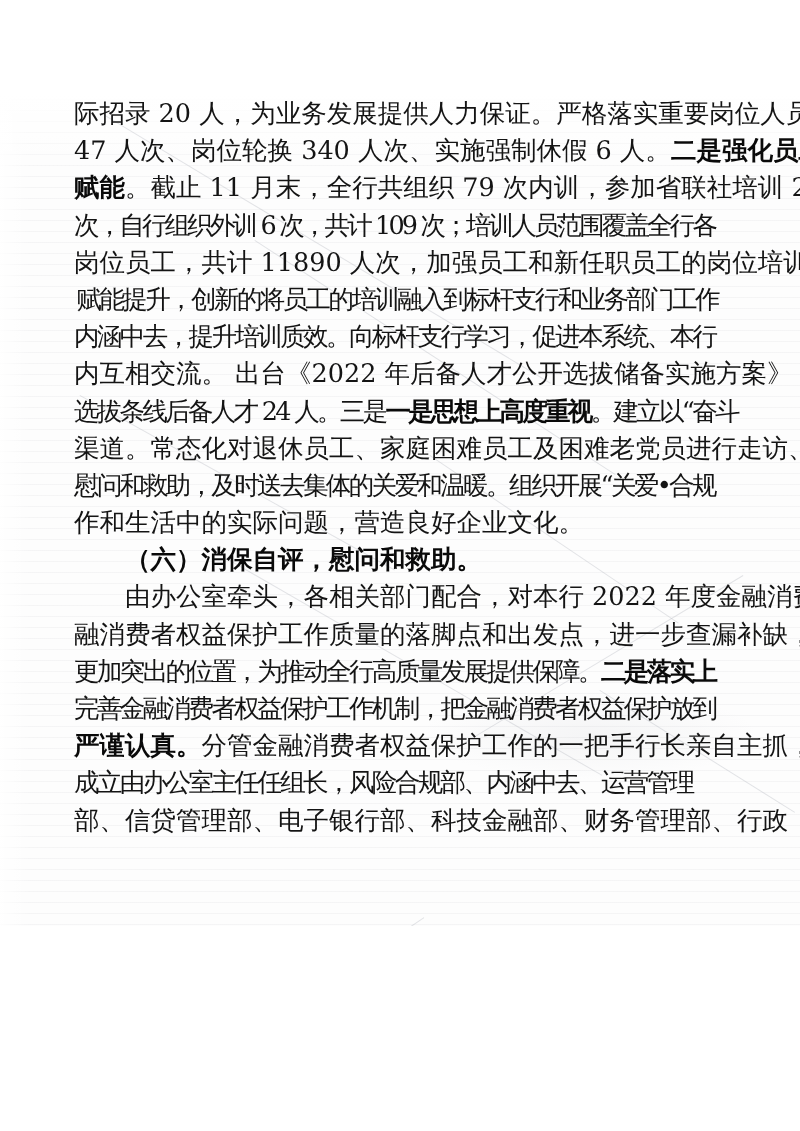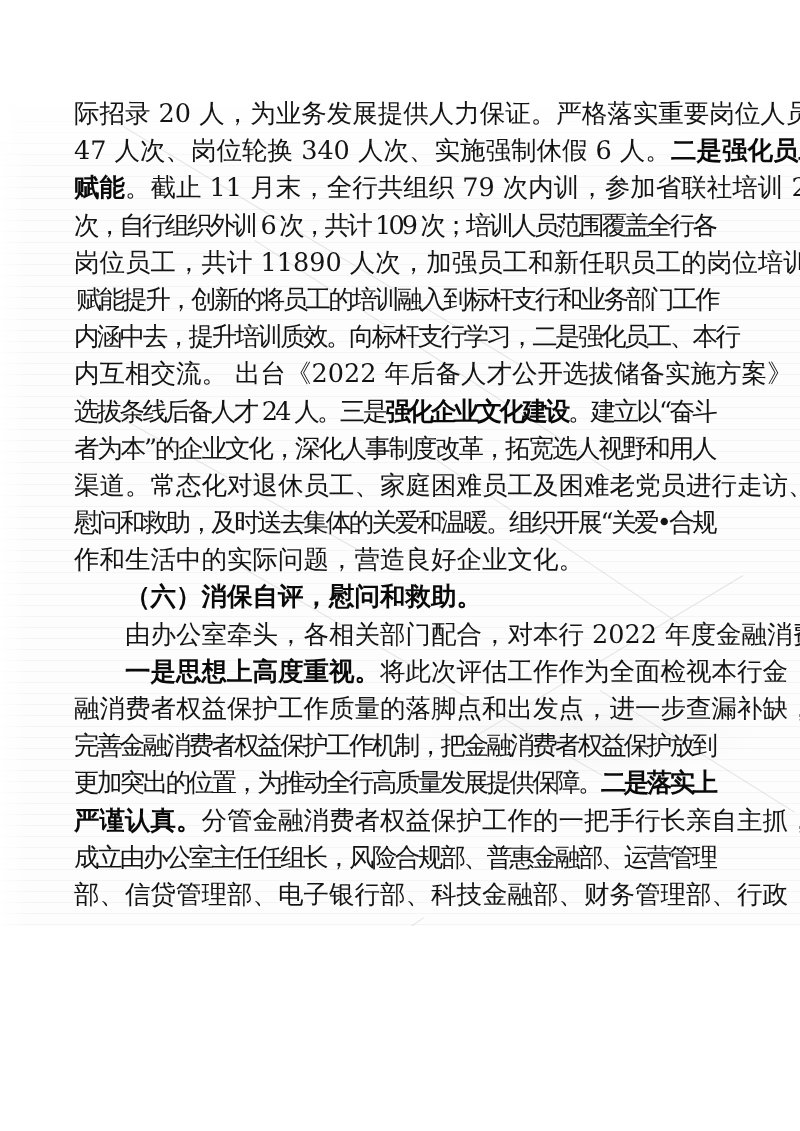--- a/index.html
+++ b/index.html
@@ -118,33 +118,31 @@
   <div class="blotch" style="left:90px; top:1045px; width:300px; height:70px; background: radial-gradient(ellipse at center, rgba(170,172,180,0.16) 0%, rgba(255,255,255,0) 70%);"></div>
   <div class="blotch" style="left:420px; top:690px; width:340px; height:90px; background: radial-gradient(ellipse at center, rgba(170,172,180,0.10) 0%, rgba(255,255,255,0) 70%);"></div>
 
   <div class="doc-body">
       <div class="line"><span class="">际招录 20 人，为业务发展提供人力保证。</span><span class="">严格落实重要岗位人员</span></div>
       <div class="line"><span class="">47 人次、岗位轮换 340 人次、实施强制休假 6 人。</span><span class="b">二是强化员工</span></div>
       <div class="line"><span class="b">赋能</span><span class="">。截止 11 月末，全行共组织 79 次内训，参加省联社培训 24</span></div>
       <div class="line" style="letter-spacing: -2.84px;"><span class="">次，自行组织外训 6 次，共计 109 次；培训人员范围覆盖全行各</span></div>
       <div class="line"><span class="">岗位员工，共计 11890 人次，加强员工和新任职员工的岗位培训、</span></div>
       <div class="line" style="letter-spacing: -2.59px; text-align: right;"><span class="">赋能提升，创新的将员工的培训融入到标杆支行和业务部门工作</span></div>
-      <div class="line" style="letter-spacing: -2.59px;"><span class="">内涵中去，提升培训质效。向标杆支行学习，二是强化员工、本行</span></div>
+      <div class="line" style="letter-spacing: -2.59px;"><span class="">内涵中去，提升培训质效。向标杆支行学习，促进本系统、本行</span></div>
       <div class="line"><span class="">内互相交流。 出台《2022 年后备人才公开选拔储备实施方案》，</span></div>
-      <div class="line" style="letter-spacing: -2.7px;"><span class="">选拔条线后备人才 24 人。三是</span><span class="b">强化企业文化建设</span><span class="">。建立以“奋斗</span></div>
-      <div class="line" style="letter-spacing: -2.15px;"><span class="">者为本”的企业文化，深化人事制度改革，拓宽选人视野和用人</span></div>
+      <div class="line" style="letter-spacing: -2.7px;"><span class="">选拔条线后备人才 24 人。三是</span><span class="b">一是思想上高度重视</span><span class="">。建立以“奋斗</span></div>
       <div class="line"><span class="">渠道。常态化对退休员工、家庭困难员工及困难老党员进行走访、</span></div>
       <div class="line" style="letter-spacing: -2.61px;"><span class="">慰问和救助，及时送去集体的关爱和温暖。组织开展“关爱•合规</span></div>
       <div class="line"><span class="">作和生活中的实际问题，营造良好企业文化。</span></div>
       <div class="line indent2"><span class="b">（六）消保自评，慰问和救助。</span></div>
       <div class="line indent2"><span class="">由办公室牵头，各相关部门配合，对本行 2022 年度金融消费</span></div>
-      <div class="line indent2"><span class="b">一是思想上高度重视。</span><span class="">将此次评估工作作为全面检视本行金</span></div>
       <div class="line"><span class="">融消费者权益保护工作质量的落脚点和出发点，进一步查漏补缺，</span></div>
+      <div class="line" style="letter-spacing: -2.59px;"><span class="">更加突出的位置，为推动全行高质量发展提供保障。</span><span class="b">二是落实上</span></div>
       <div class="line" style="letter-spacing: -2.59px;"><span class="">完善金融消费者权益保护工作机制，把金融消费者权益保护放到</span></div>
-      <div class="line" style="letter-spacing: -2.59px;"><span class="">更加突出的位置，为推动全行高质量发展提供保障。</span><span class="b">二是落实上</span></div>
       <div class="line"><span class="b">严谨认真。</span><span class="">分管金融消费者权益保护工作的一把手行长亲自主抓，</span></div>
-      <div class="line" style="letter-spacing: -2.59px;"><span class="">成立由办公室主任任组长，风险合规部、普惠金融部、运营管理</span></div>
+      <div class="line" style="letter-spacing: -2.59px;"><span class="">成立由办公室主任任组长，风险合规部、内涵中去、运营管理</span></div>
       <div class="line"><span class="">部、信贷管理部、电子银行部、科技金融部、财务管理部、行政</span></div>
     </div>
 
   <div class="page-num">- 6 -</div>
 
 </div>
 
 </body></html>

